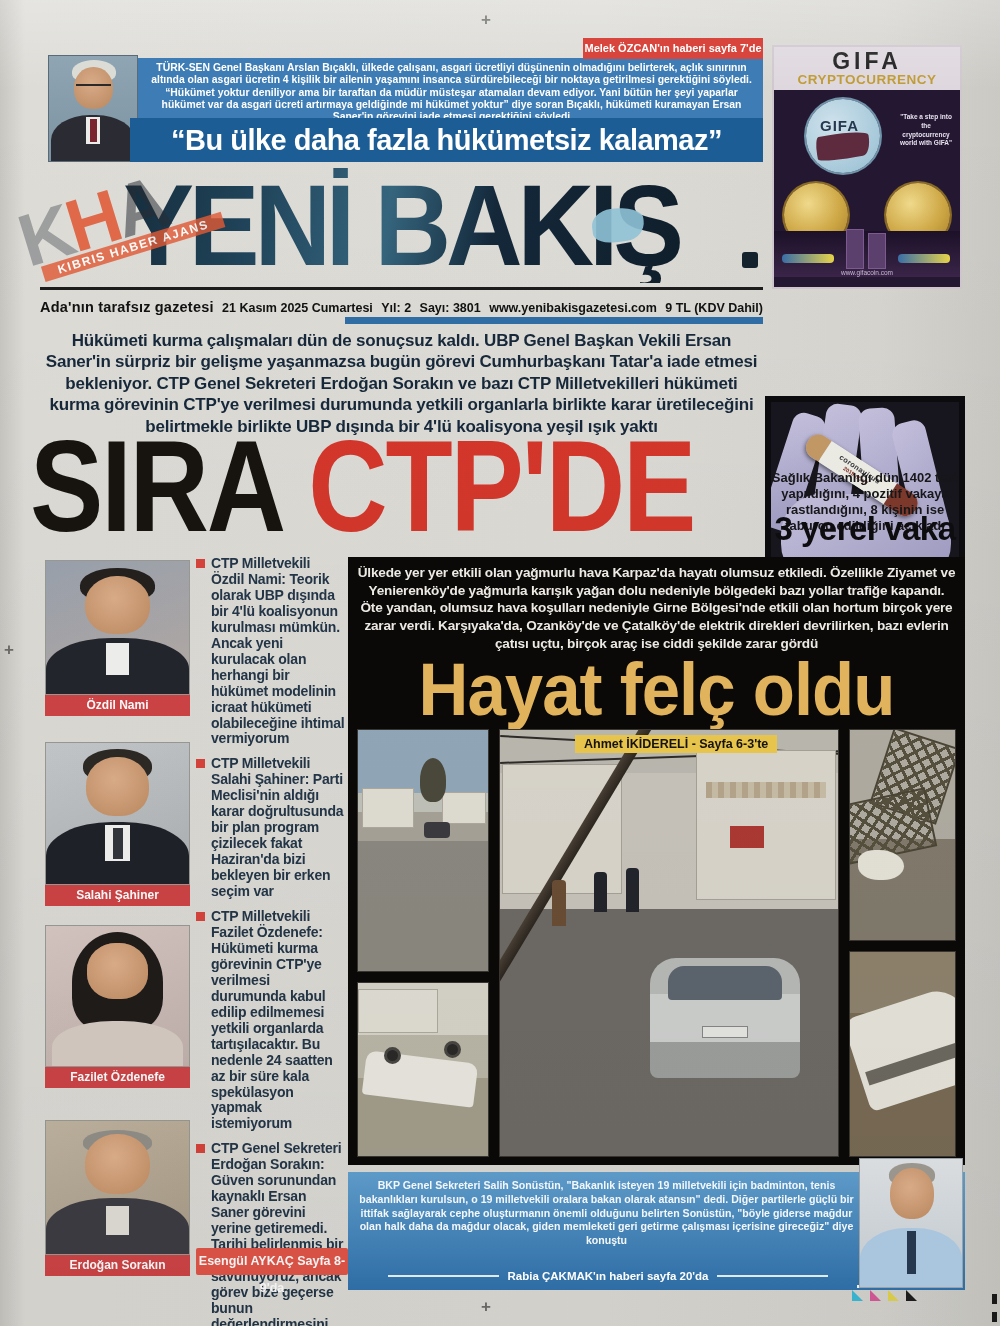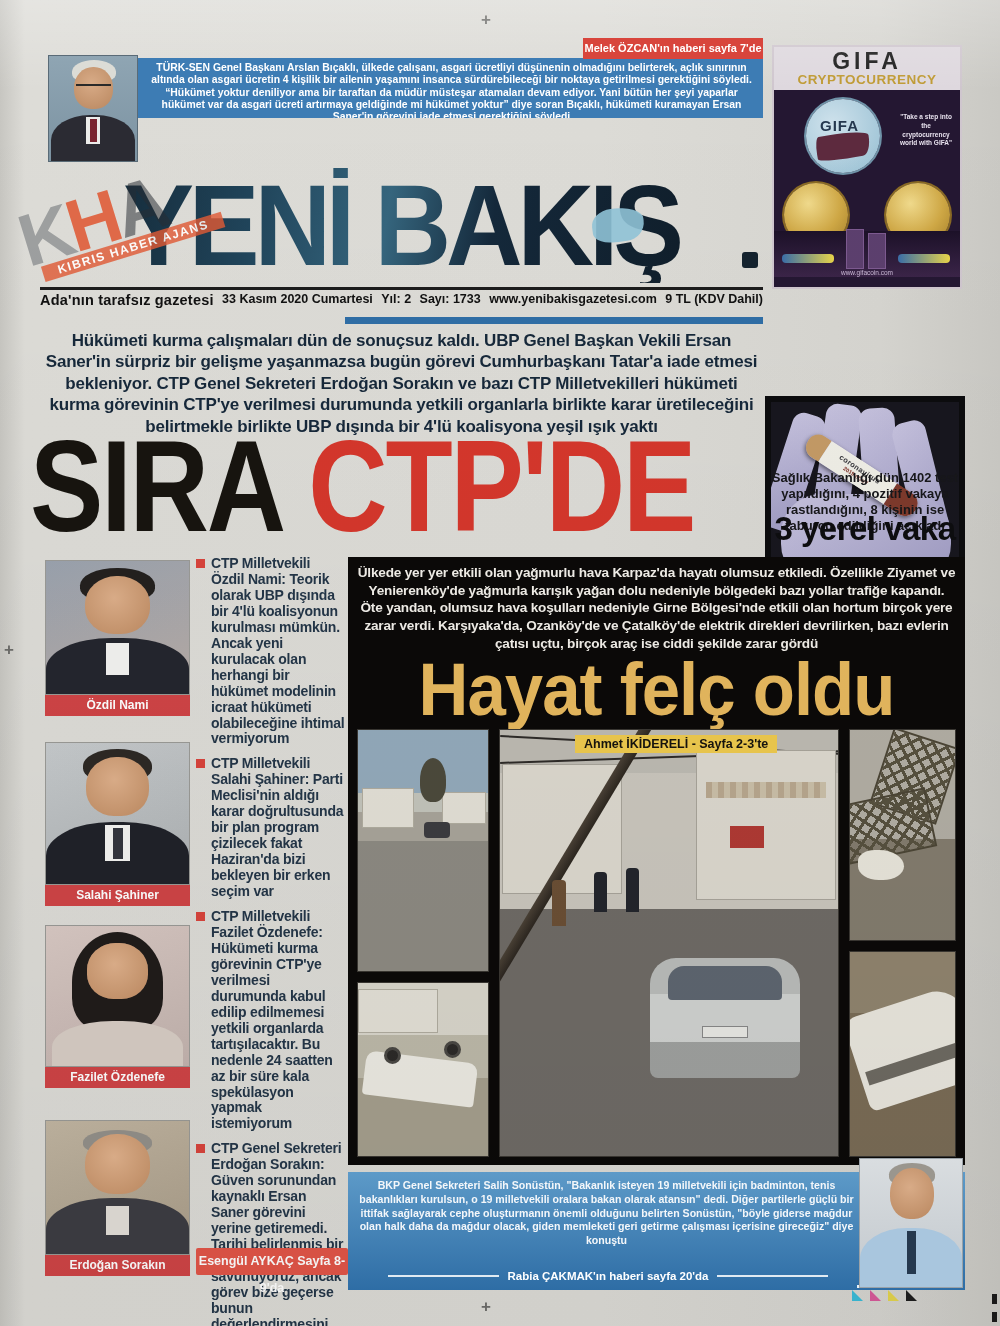--- a/index.html
+++ b/index.html
@@ -32,21 +32,21 @@
     border-radius:60% 90% 55% 70%/70% 60% 80% 50%;transform:rotate(-8deg);opacity:.9}
   #masthead-dot{left:742px;top:252px;width:16px;height:16px;background:#14222e;border-radius:3px;z-index:2}
   #kha-watermark{left:18px;top:178px;width:220px;z-index:3;transform:rotate(-17deg);opacity:.88}
   #kha-letters{font-size:74px;font-weight:900;line-height:.9;letter-spacing:-4px}
   #kha-letters .k{color:rgba(90,95,100,.55)}
   #kha-letters .h{color:#e05a35}
   #kha-letters .a{color:rgba(40,45,52,.6)}
   #kha-bar{margin-top:-6px;margin-left:12px;width:188px;background:rgba(224,90,53,.92);color:#fff;
     font-size:12px;font-weight:700;letter-spacing:1.5px;text-align:center;padding:1px 0}
   #masthead-rule{left:40px;top:287px;width:723px;height:3px;background:#1c1c1c;z-index:4}
-  #info-bar{left:40px;top:292px;width:723px;height:23px;display:flex;align-items:flex-start;
+  #info-bar{left:40px;top:292px;width:723px;height:23px;display:flex;align-items:flex-end;
     justify-content:space-between;z-index:4;font-weight:700}
   #info-tagline{font-size:14.5px;letter-spacing:.2px}
   .info-item{font-size:12.5px}
   #divider-blue{left:345px;top:317px;width:418px;height:7px;background:#2f6ea6}
 
   
   #lead-intro{left:40px;top:330px;width:723px;font-size:17px;line-height:1.26;font-weight:700;
     color:#16283a;text-align:center;letter-spacing:-0.2px}
   #main-headline{left:30px;top:424px;width:735px;white-space:nowrap;
     font-size:100px;font-weight:900;letter-spacing:-2px;line-height:.95;
@@ -184,34 +184,35 @@
   <div id="melek-tag" class="abs">Melek ÖZCAN'ın haberi sayfa 7'de</div>
   <div id="top-blue-box" class="abs">TÜRK-SEN Genel Başkanı Arslan Bıçaklı, ülkede çalışanı, asgari ücretliyi düşünenin olmadığını belirterek, açlık sınırının altında olan asgari ücretin 4 kişilik bir ailenin yaşamını insanca sürdürebileceği bir noktaya getirilmesi gerektiğini söyledi. “Hükümet yoktur deniliyor ama bir taraftan da müdür müsteşar atamaları devam ediyor. Yani bütün her şeyi yaparlar hükümet var da asgari ücreti artırmaya geldiğinde mi hükümet yoktur” diye soran Bıçaklı, hükümeti kuramayan Ersan Saner'in görevini iade etmesi gerektiğini söyledi</div>
   <div id="bicakli-photo" class="abs photo">
     <div class="hair" style="left:26%;top:4%;width:50%;height:22%;background:#dcdcd6;border-radius:50% 50% 40% 40%"></div>
     <div class="face" style="left:28%;top:10%;width:45%;height:40%"></div>
     <div class="glasses" style="left:31%;top:27%;width:39%;height:6%"></div>
     <div class="torso" style="left:2%;bottom:-8%;width:96%;height:52%;background:#2b2b33"></div>
     <div class="shirt" style="left:42%;bottom:16%;width:16%;height:26%"></div>
     <div class="tie" style="left:47%;bottom:18%;width:7%;height:22%;background:#7a2430"></div>
   </div>
+  <div id="top-headline-bar" class="abs">“Bu ülke daha fazla hükümetsiz kalamaz”</div>
 
   <div id="masthead-title" class="abs">YENİ BAKIŞ</div>
   <div id="cyprus-island" class="abs"></div>
   <div id="masthead-dot" class="abs"></div>
   <div id="kha-watermark" class="abs">
     <div id="kha-letters"><span class="k">K</span><span class="h">H</span><span class="a">A</span></div>
     <div id="kha-bar">KIBRIS HABER AJANS</div>
   </div>
   <div id="masthead-rule" class="abs"></div>
   <div id="info-bar" class="abs">
     <span id="info-tagline">Ada'nın tarafsız gazetesi</span>
-    <span class="info-item">33 Kasım 2020 Cumartesi</span>
+    <span class="info-item">21 Kasım 2025 Cumartesi</span>
     <span class="info-item">Yıl: 2</span>
-    <span class="info-item">Sayı: 1733</span>
+    <span class="info-item">Sayı: 3801</span>
     <span class="info-item">www.yenibakisgazetesi.com</span>
     <span class="info-item">9 TL (KDV Dahil)</span>
   </div>
   <div id="divider-blue" class="abs"></div>
 
   <div id="lead-intro" class="abs">Hükümeti kurma çalışmaları dün de sonuçsuz kaldı.  UBP Genel Başkan Vekili Ersan Saner'in sürpriz bir gelişme yaşanmazsa bugün görevi Cumhurbaşkanı Tatar'a iade etmesi bekleniyor.  CTP Genel Sekreteri Erdoğan Sorakın ve bazı CTP Milletvekilleri hükümeti kurma görevinin CTP'ye verilmesi durumunda yetkili organlarla birlikte karar üretileceğini belirtmekle birlikte UBP dışında bir 4'lü koalisyona yeşil ışık yaktı</div>
   <div id="main-headline" class="abs"><span class="black">SIRA </span><span class="red">CTP'DE</span></div>
 
   <div id="gifa-ad" class="abs">
     <div id="gifa-top">
@@ -295,21 +296,21 @@
     <div class="bullet">CTP Milletvekili Salahi Şahiner: Parti Meclisi'nin aldığı karar doğrultusunda bir plan program çizilecek fakat Haziran'da bizi bekleyen bir erken seçim var</div>
     <div class="bullet">CTP Milletvekili Fazilet Özdenefe: Hükümeti kurma görevinin CTP'ye verilmesi durumunda kabul edilip edilmemesi yetkili organlarda tartışılacaktır. Bu nedenle 24 saatten az bir süre kala spekülasyon yapmak istemiyorum</div>
     <div class="bullet">CTP Genel Sekreteri Erdoğan Sorakın: Güven sorunundan kaynaklı Ersan Saner görevini yerine getiremedi. Tarihi belirlenmiş bir erken seçimi savunuyoruz, ancak görev bize geçerse bunun değerlendirmesini yapacağız</div>
   </div>
   <div id="esengul-tag" class="abs">Esengül AYKAÇ Sayfa 8-9'da</div>
 
   <div id="storm-block" class="abs">
     <div id="storm-intro">Ülkede yer yer etkili olan yağmurlu hava Karpaz'da hayatı olumsuz etkiledi. Özellikle Ziyamet ve Yenierenköy'de yağmurla karışık yağan dolu nedeniyle bölgedeki bazı yollar trafiğe kapandı. Öte yandan, olumsuz hava koşulları nedeniyle Girne Bölgesi'nde etkili olan hortum birçok yere zarar verdi. Karşıyaka'da, Ozanköy'de ve Çatalköy'de elektrik direkleri devrilirken, bazı evlerin çatısı uçtu, birçok araç ise ciddi şekilde zarar gördü</div>
     <div id="storm-headline">Hayat felç oldu</div>
     <div id="storm-grid">
-      <div id="photo-tag">Ahmet İKİDERELİ - Sayfa 2-3'te</div>
+      <div id="photo-tag">Ahmet İKİDERELİ - Sayfa 6-3'te</div>
 
       <div id="flood-photo" class="sphoto photo">
         <div class="house" style="left:4px;top:58px;width:52px;height:40px"></div>
         <div class="house" style="left:84px;top:62px;width:44px;height:32px"></div>
         <div class="tree" style="left:62px;top:28px;width:26px;height:44px"></div>
         <div class="car-dark" style="left:66px;top:92px;width:26px;height:16px"></div>
       </div>
 
       <div id="pickup-photo" class="sphoto photo">
         <div class="house" style="left:0;top:6px;width:80px;height:44px"></div>

